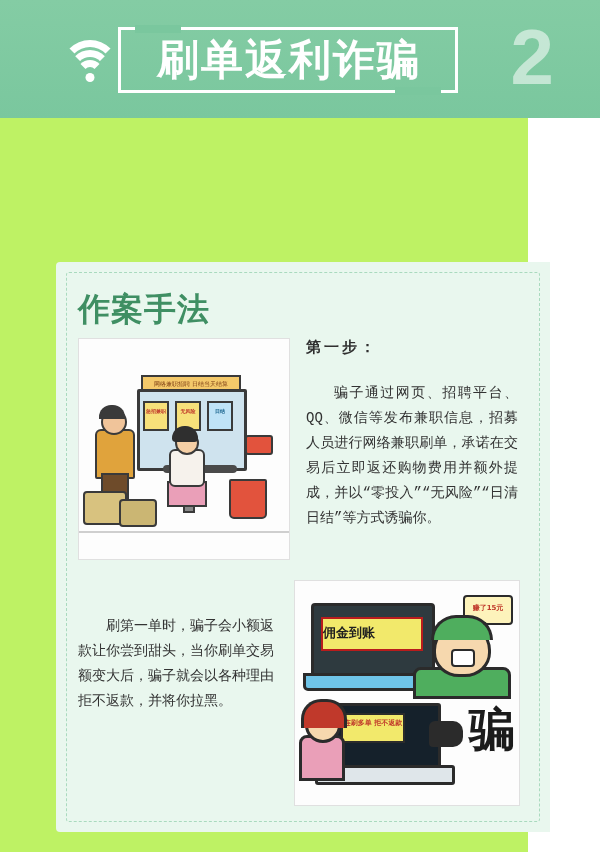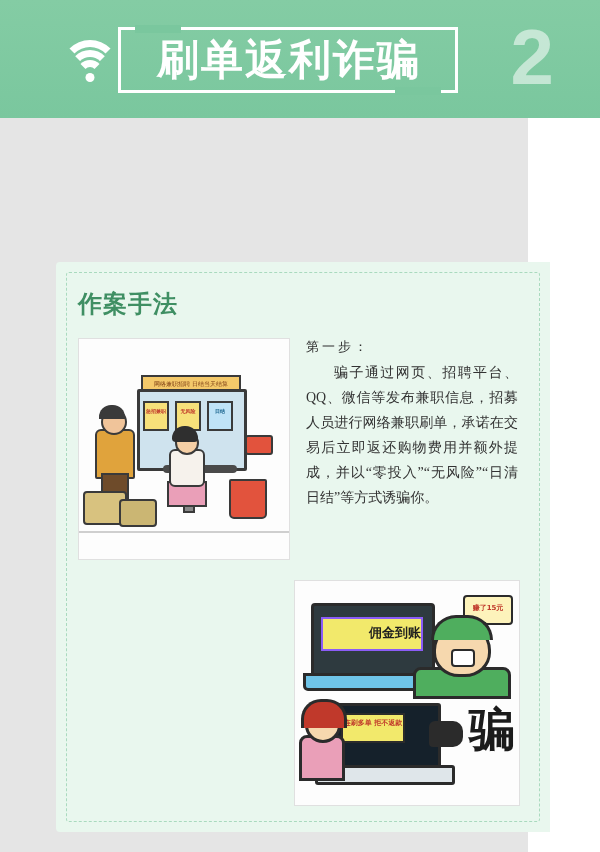--- a/index.html
+++ b/index.html
@@ -10,21 +10,21 @@
     width: 600px;
     height: 852px;
     background: #ffffff;
     font-family: "Liberation Sans", sans-serif;
     overflow: hidden;
   }
   .page {
     position: relative;
     width: 528px;
     height: 852px;
-    background: #e5e5e5;
+    background: #bef264;
     box-sizing: border-box;
   }
 
   
   .header {
     position: relative;
     width: 600px;
     height: 118px;
     background: #7cc9a0;
     overflow: hidden;
@@ -168,21 +168,21 @@
     width: 474px;
     height: 550px;
     border: 1px dashed #a9dabe;
     border-radius: 3px;
     box-sizing: border-box;
   }
   .methods-title {
     position: absolute;
     left: 22px;
     top: 26px;
-    font-size: 24px;
+    font-size: 32px;
     font-weight: bold;
     color: #3f8f63;
     font-family: "DejaVu Sans", "Liberation Sans", sans-serif;
     letter-spacing: 1px;
   }
 
   .step1-img {
     position: absolute;
     left: 22px;
     top: 76px;
@@ -192,34 +192,34 @@
     border: 1px solid #e0e0e0;
     overflow: hidden;
   }
   .step1-text-block {
     position: absolute;
     left: 250px;
     top: 76px;
     width: 212px;
   }
   .step-label {
-    font-size: 13px;
-    font-weight: normal;
+    font-size: 15px;
+    font-weight: bold;
     color: #2f2f2f;
     letter-spacing: 3px;
     font-family: "DejaVu Sans", "Liberation Sans", sans-serif;
   }
   .step-body {
-    margin-top: 4px;
+    margin-top: 24px;
     font-size: 14px;
     line-height: 25px;
     color: #333333;
     text-align: justify;
     text-indent: 28px;
-    font-family: Liberation Serif, serif;
+    font-family: Liberation Mono, monospace;
   }
 
   .step2-text-block {
     position: absolute;
     left: 22px;
     top: 328px;
     width: 196px;
   }
   .step2-img {
     position: absolute;
@@ -277,22 +277,22 @@
   .ill1 .ground { position:absolute; left:0; bottom:26px; width:210px; height:2px; background:#cfcfcf; }
 
   
   .ill2 { position:absolute; left:0; top:0; width:224px; height:224px; background:#fdfdfd; }
   .ill2 .laptop-top {
     position:absolute; left:16px; top:22px; width:118px; height:72px;
     background:#2e3a3f; border:3px solid #2b2b2b; border-radius:4px;
   }
   .ill2 .screen-label {
     position:absolute; left:26px; top:36px; width:98px; height:30px;
-    background:#f2e96b; border:2px solid #8b5cf6; color:#1f1f1f;
-    font-size:13px; font-weight:bold; text-align:right; line-height:28px;
+    background:#f2e96b; border:2px solid #b91c1c; color:#1f1f1f;
+    font-size:13px; font-weight:bold; text-align:left; line-height:28px;
     font-family:"DejaVu Sans", sans-serif;
   }
   .ill2 .laptop-base {
     position:absolute; left:8px; top:92px; width:136px; height:12px;
     background:#6fc4e8; border:3px solid #2b2b2b; border-radius:0 0 5px 5px;
   }
   .ill2 .bubble {
     position:absolute; right:6px; top:14px; width:46px; height:26px;
     background:#fdf3bb; border:2px solid #2b2b2b; border-radius:4px;
     font-size:7px; color:#c0392b; text-align:center; line-height:22px;
@@ -406,20 +406,21 @@
         <div class="bag2"></div>
       </div>
     </div>
 
     <div class="step1-text-block">
       <div class="step-label">第一步：</div>
       <div class="step-body">骗子通过网页、招聘平台、QQ、微信等发布兼职信息，招募人员进行网络兼职刷单，承诺在交易后立即返还购物费用并额外提成，并以“零投入”“无风险”“日清日结”等方式诱骗你。</div>
     </div>
 
     <div class="step2-text-block">
+      <div class="step-body">刷第一单时，骗子会小额返款让你尝到甜头，当你刷单交易额变大后，骗子就会以各种理由拒不返款，并将你拉黑。</div>
     </div>
 
     <div class="step2-img">
       <div class="ill2">
         <div class="laptop-top"></div>
         <div class="screen-label">佣金到账</div>
         <div class="laptop-base"></div>
         <div class="bubble">赚了15元</div>
         <div class="man-body"></div>
         <div class="man-head"></div>

